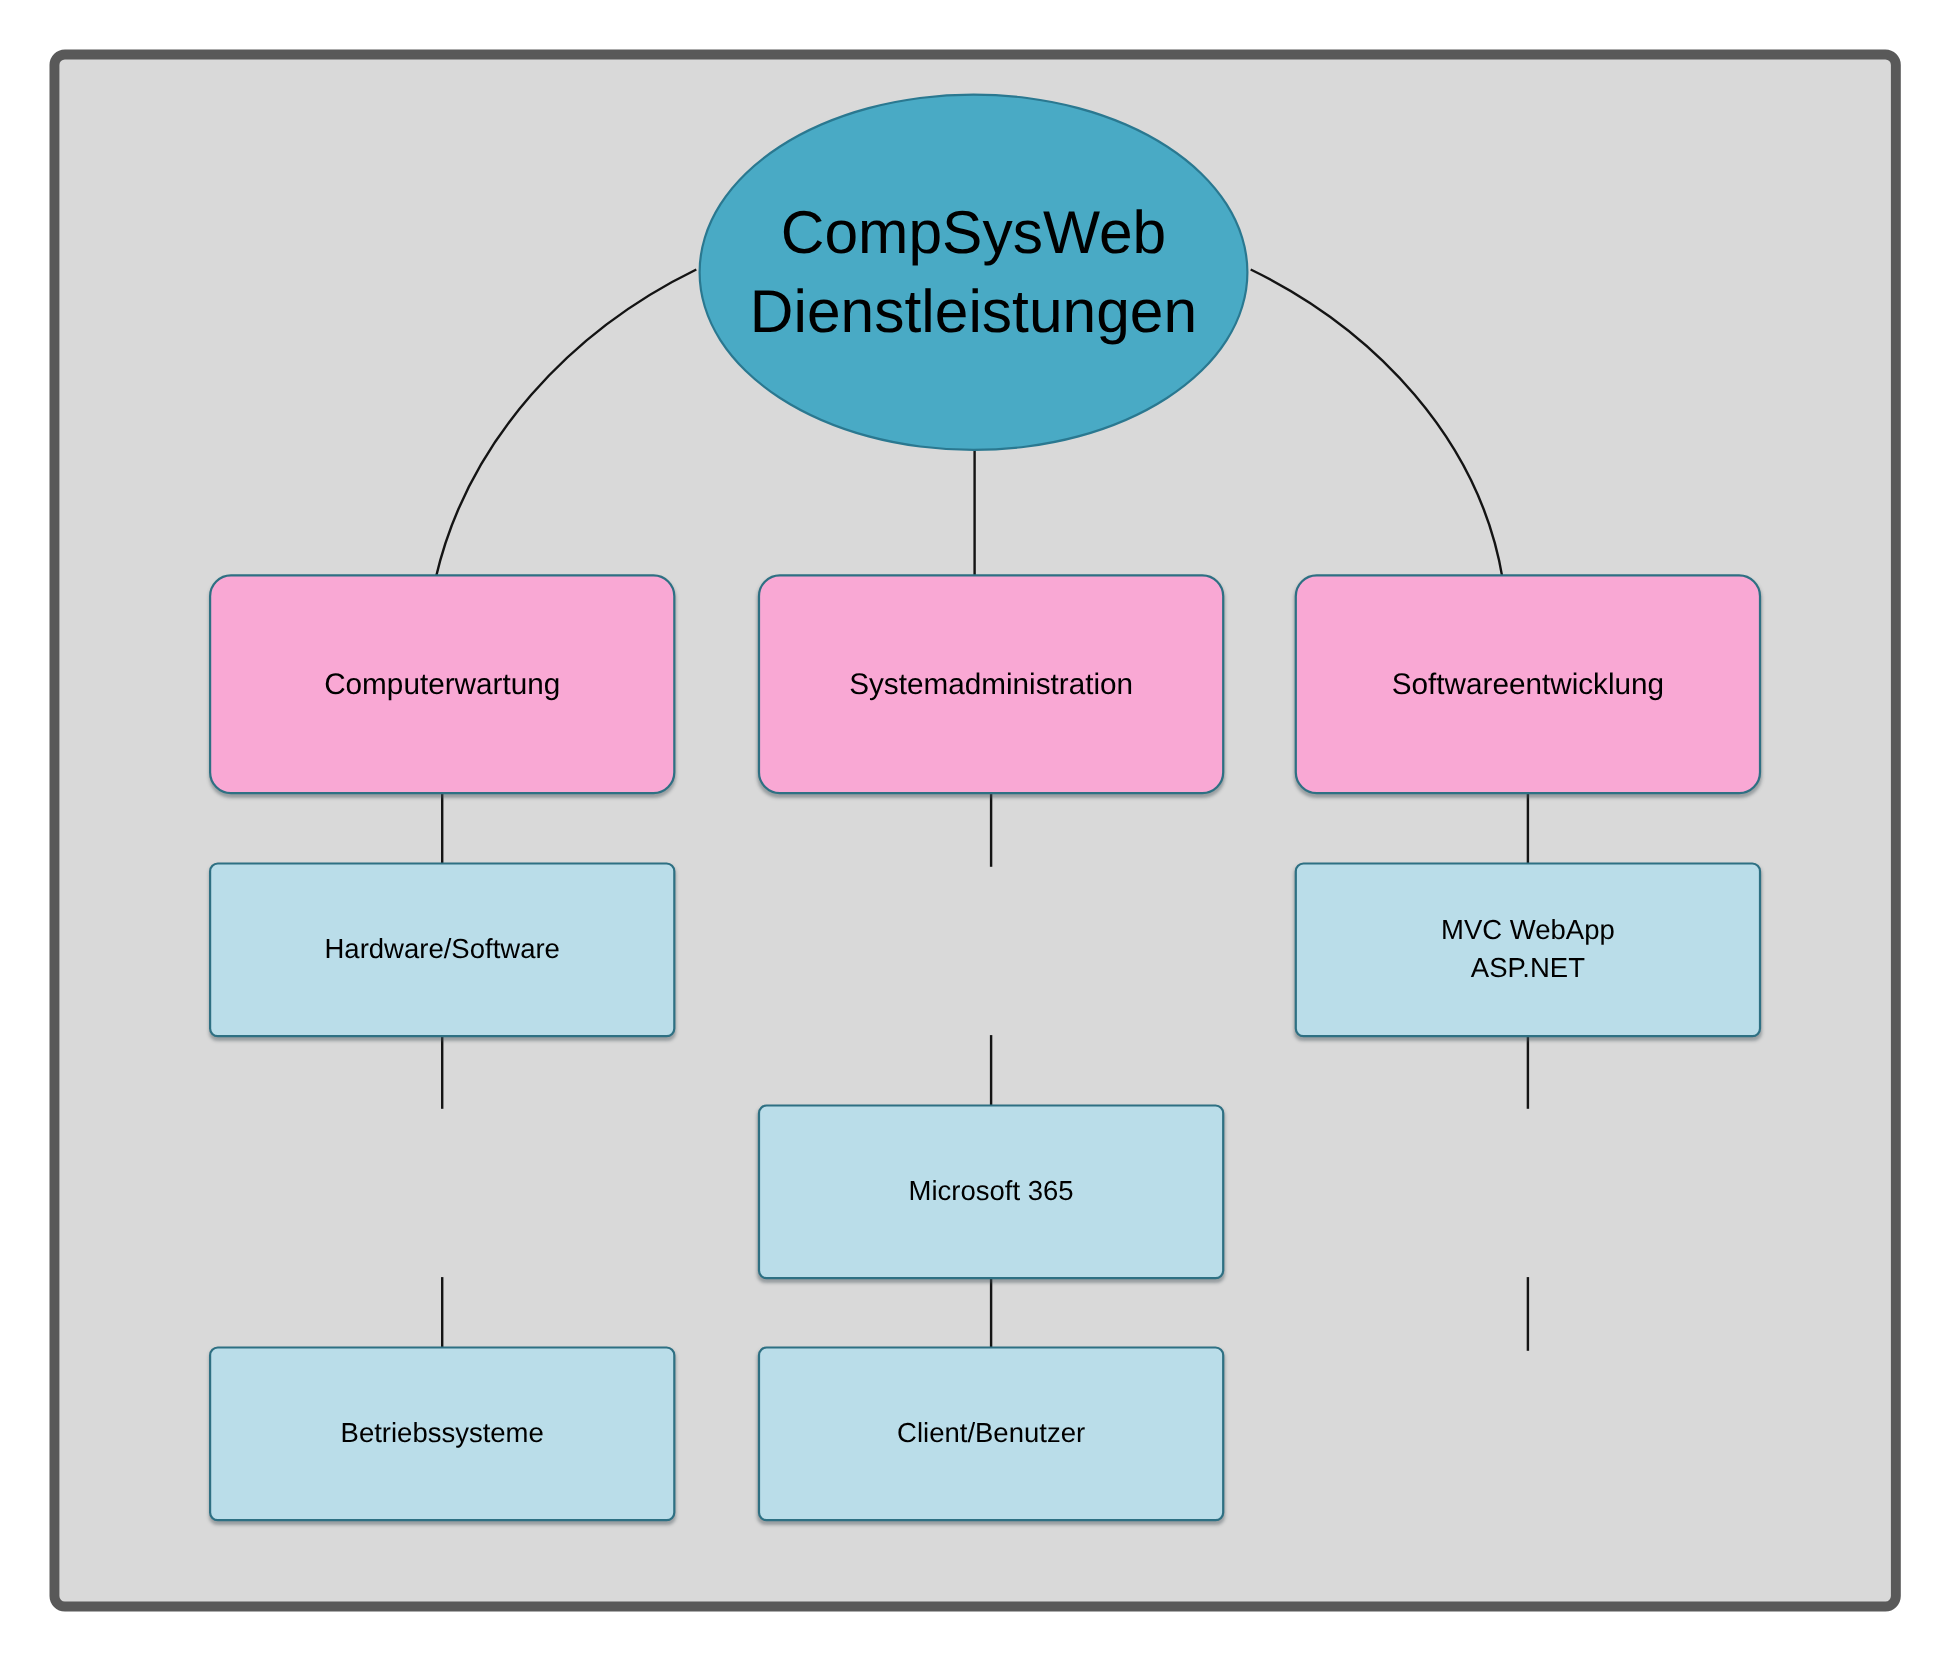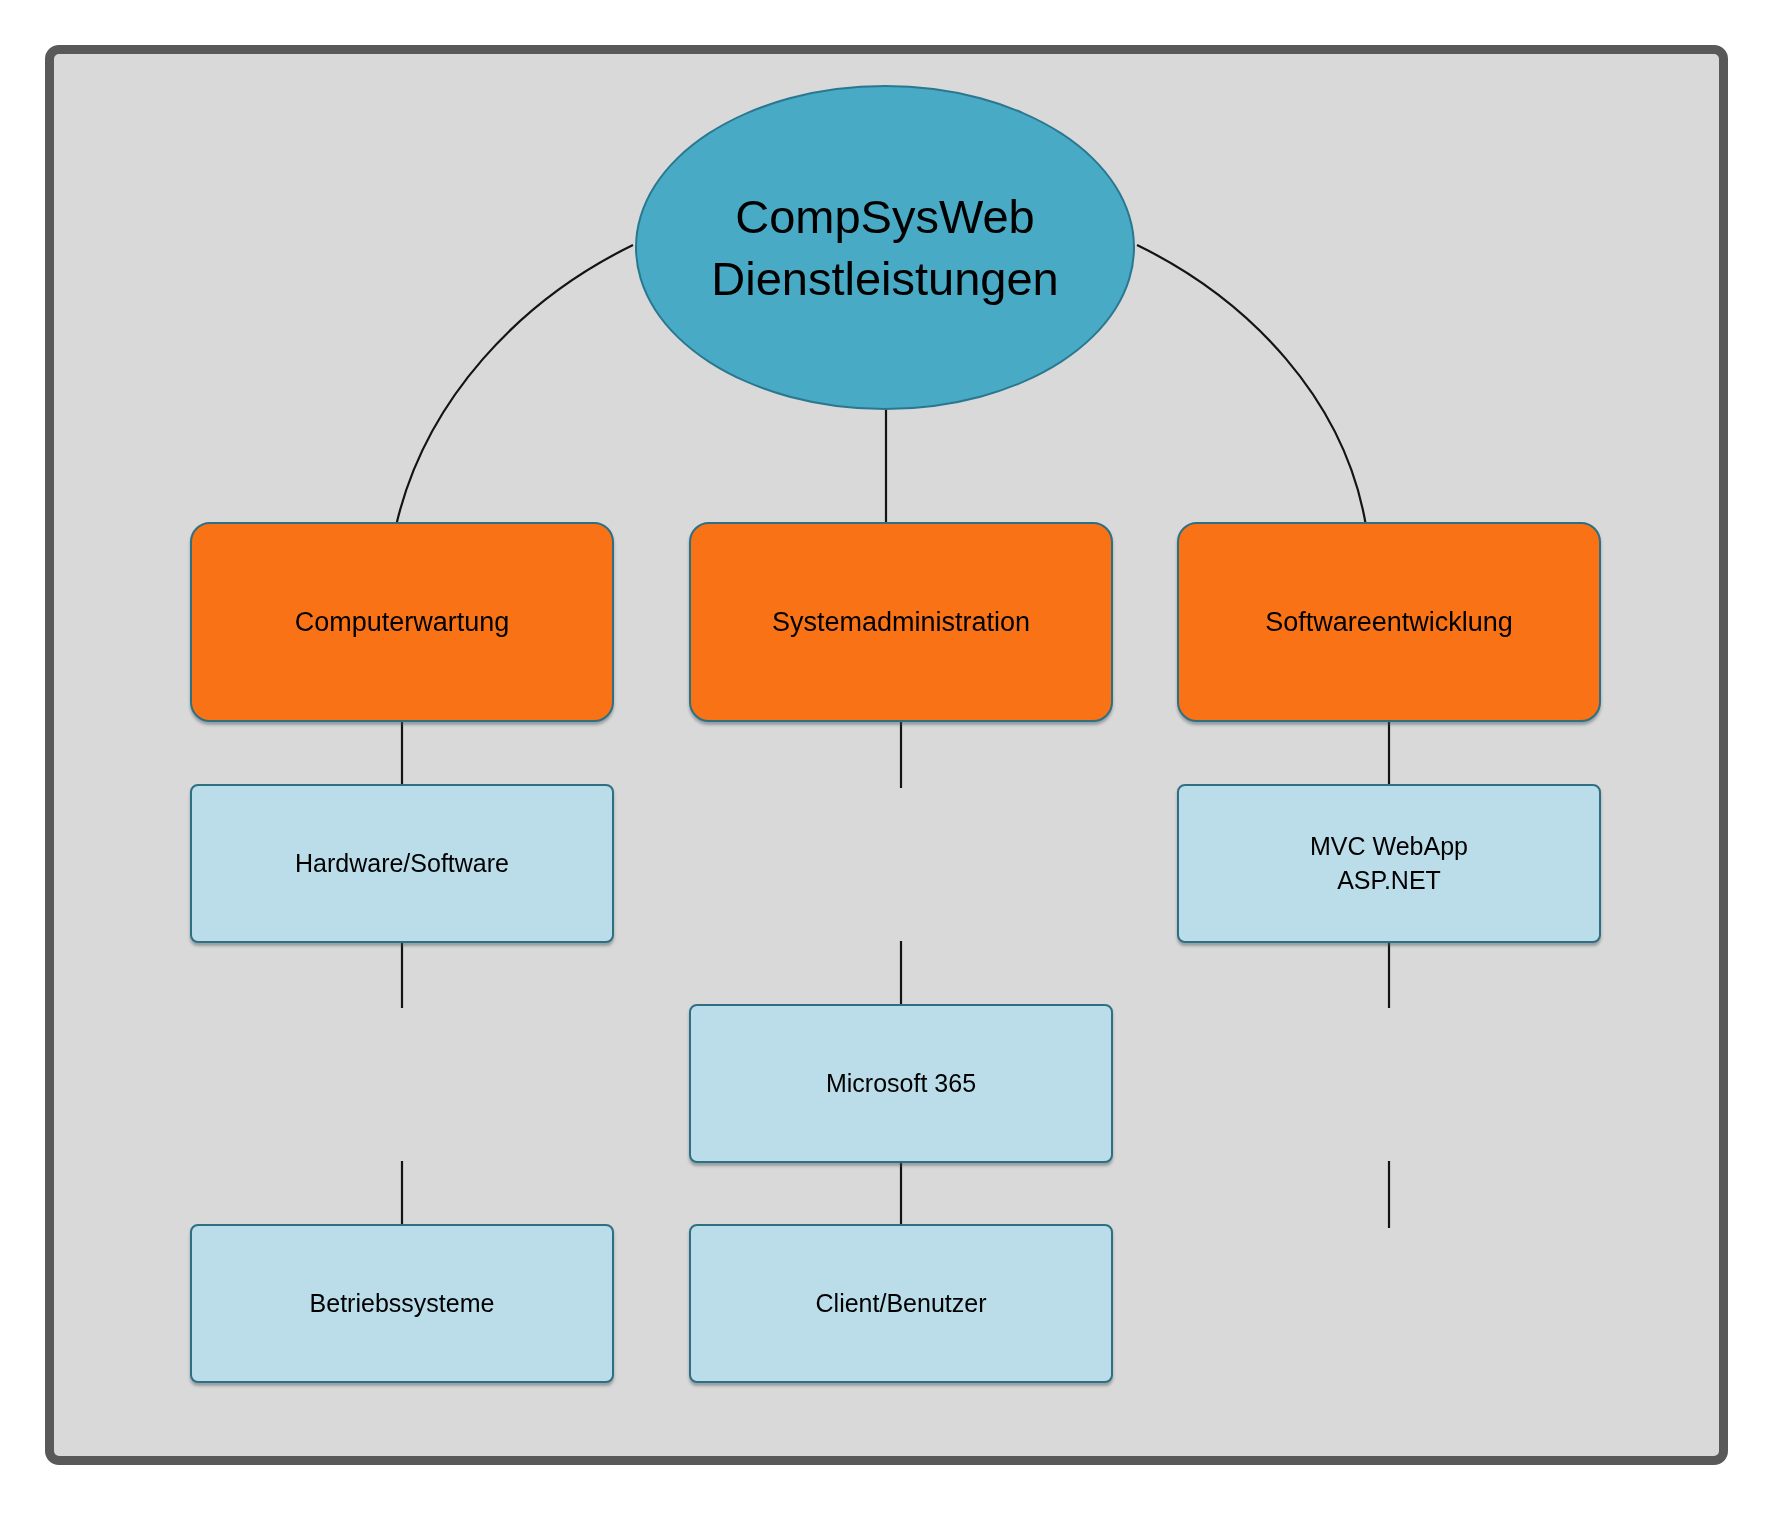--- a/index.html
+++ b/index.html
@@ -14,25 +14,25 @@
   .connectors{position:absolute;left:0;top:0;width:1773px;height:1513px;z-index:1;}
   .connectors path{fill:none;stroke:#141414;stroke-width:2.2px;}
   .node{
     position:absolute;z-index:2;box-sizing:border-box;
     display:flex;align-items:center;justify-content:center;
     text-align:center;white-space:pre-line;line-height:1.35;
   }
   .root{
     left:635px;top:85px;width:500px;height:325px;
     background:#49aac5;border:2px solid #2a7890;border-radius:50%;
-    font-size:47px;line-height:1.3;
+    font-size:55px;line-height:1.3;
   }
   .l1{
     width:424px;height:200px;top:522px;
-    background:#f97316;border:2px solid #2e7083;border-radius:20px;
+    background:#f9a8d4;border:2px solid #2e7083;border-radius:20px;
     font-size:27px;box-shadow:0 3px 3px rgba(70,85,92,.45);
   }
   .l2{
     width:424px;height:159px;
     background:#badde9;border:2px solid #2e7083;border-radius:8px;
     font-size:25px;box-shadow:0 3px 3px rgba(70,85,92,.45);
   }
   .col1{left:190px;} .col2{left:689px;} .col3{left:1177px;}
   .r2{top:784px;} .r3{top:1004px;} .r4{top:1224px;}
 </style>

